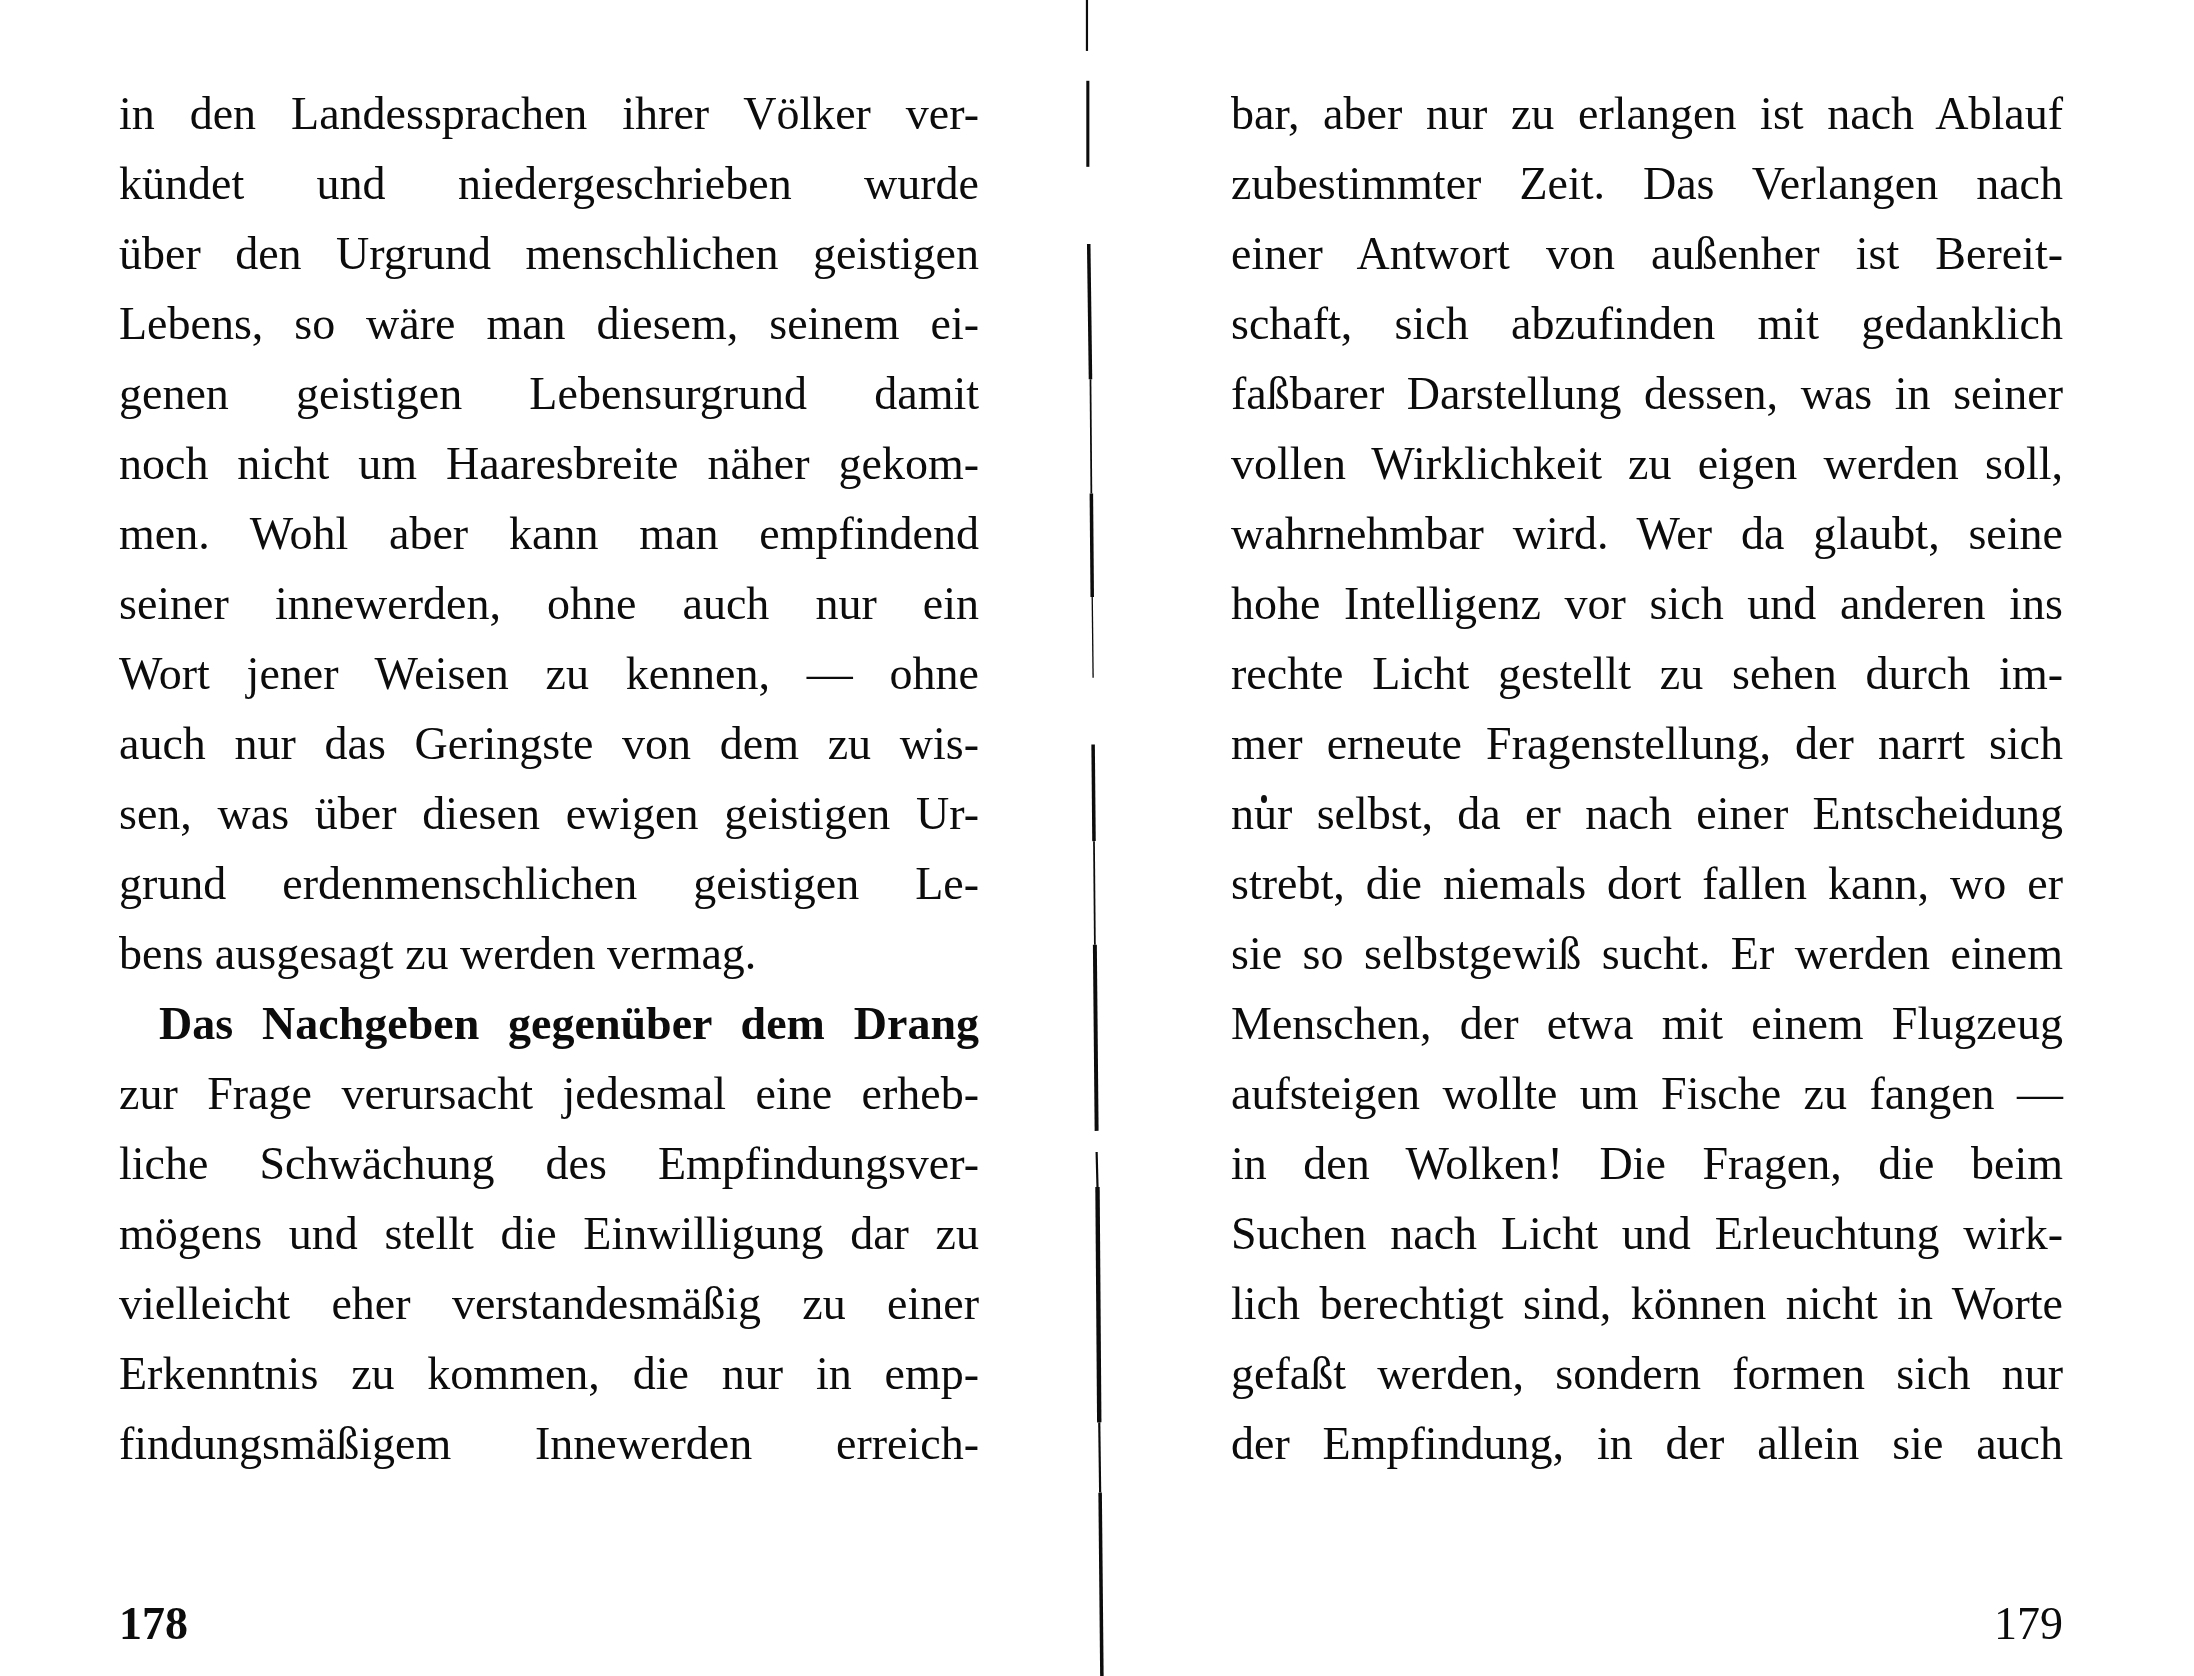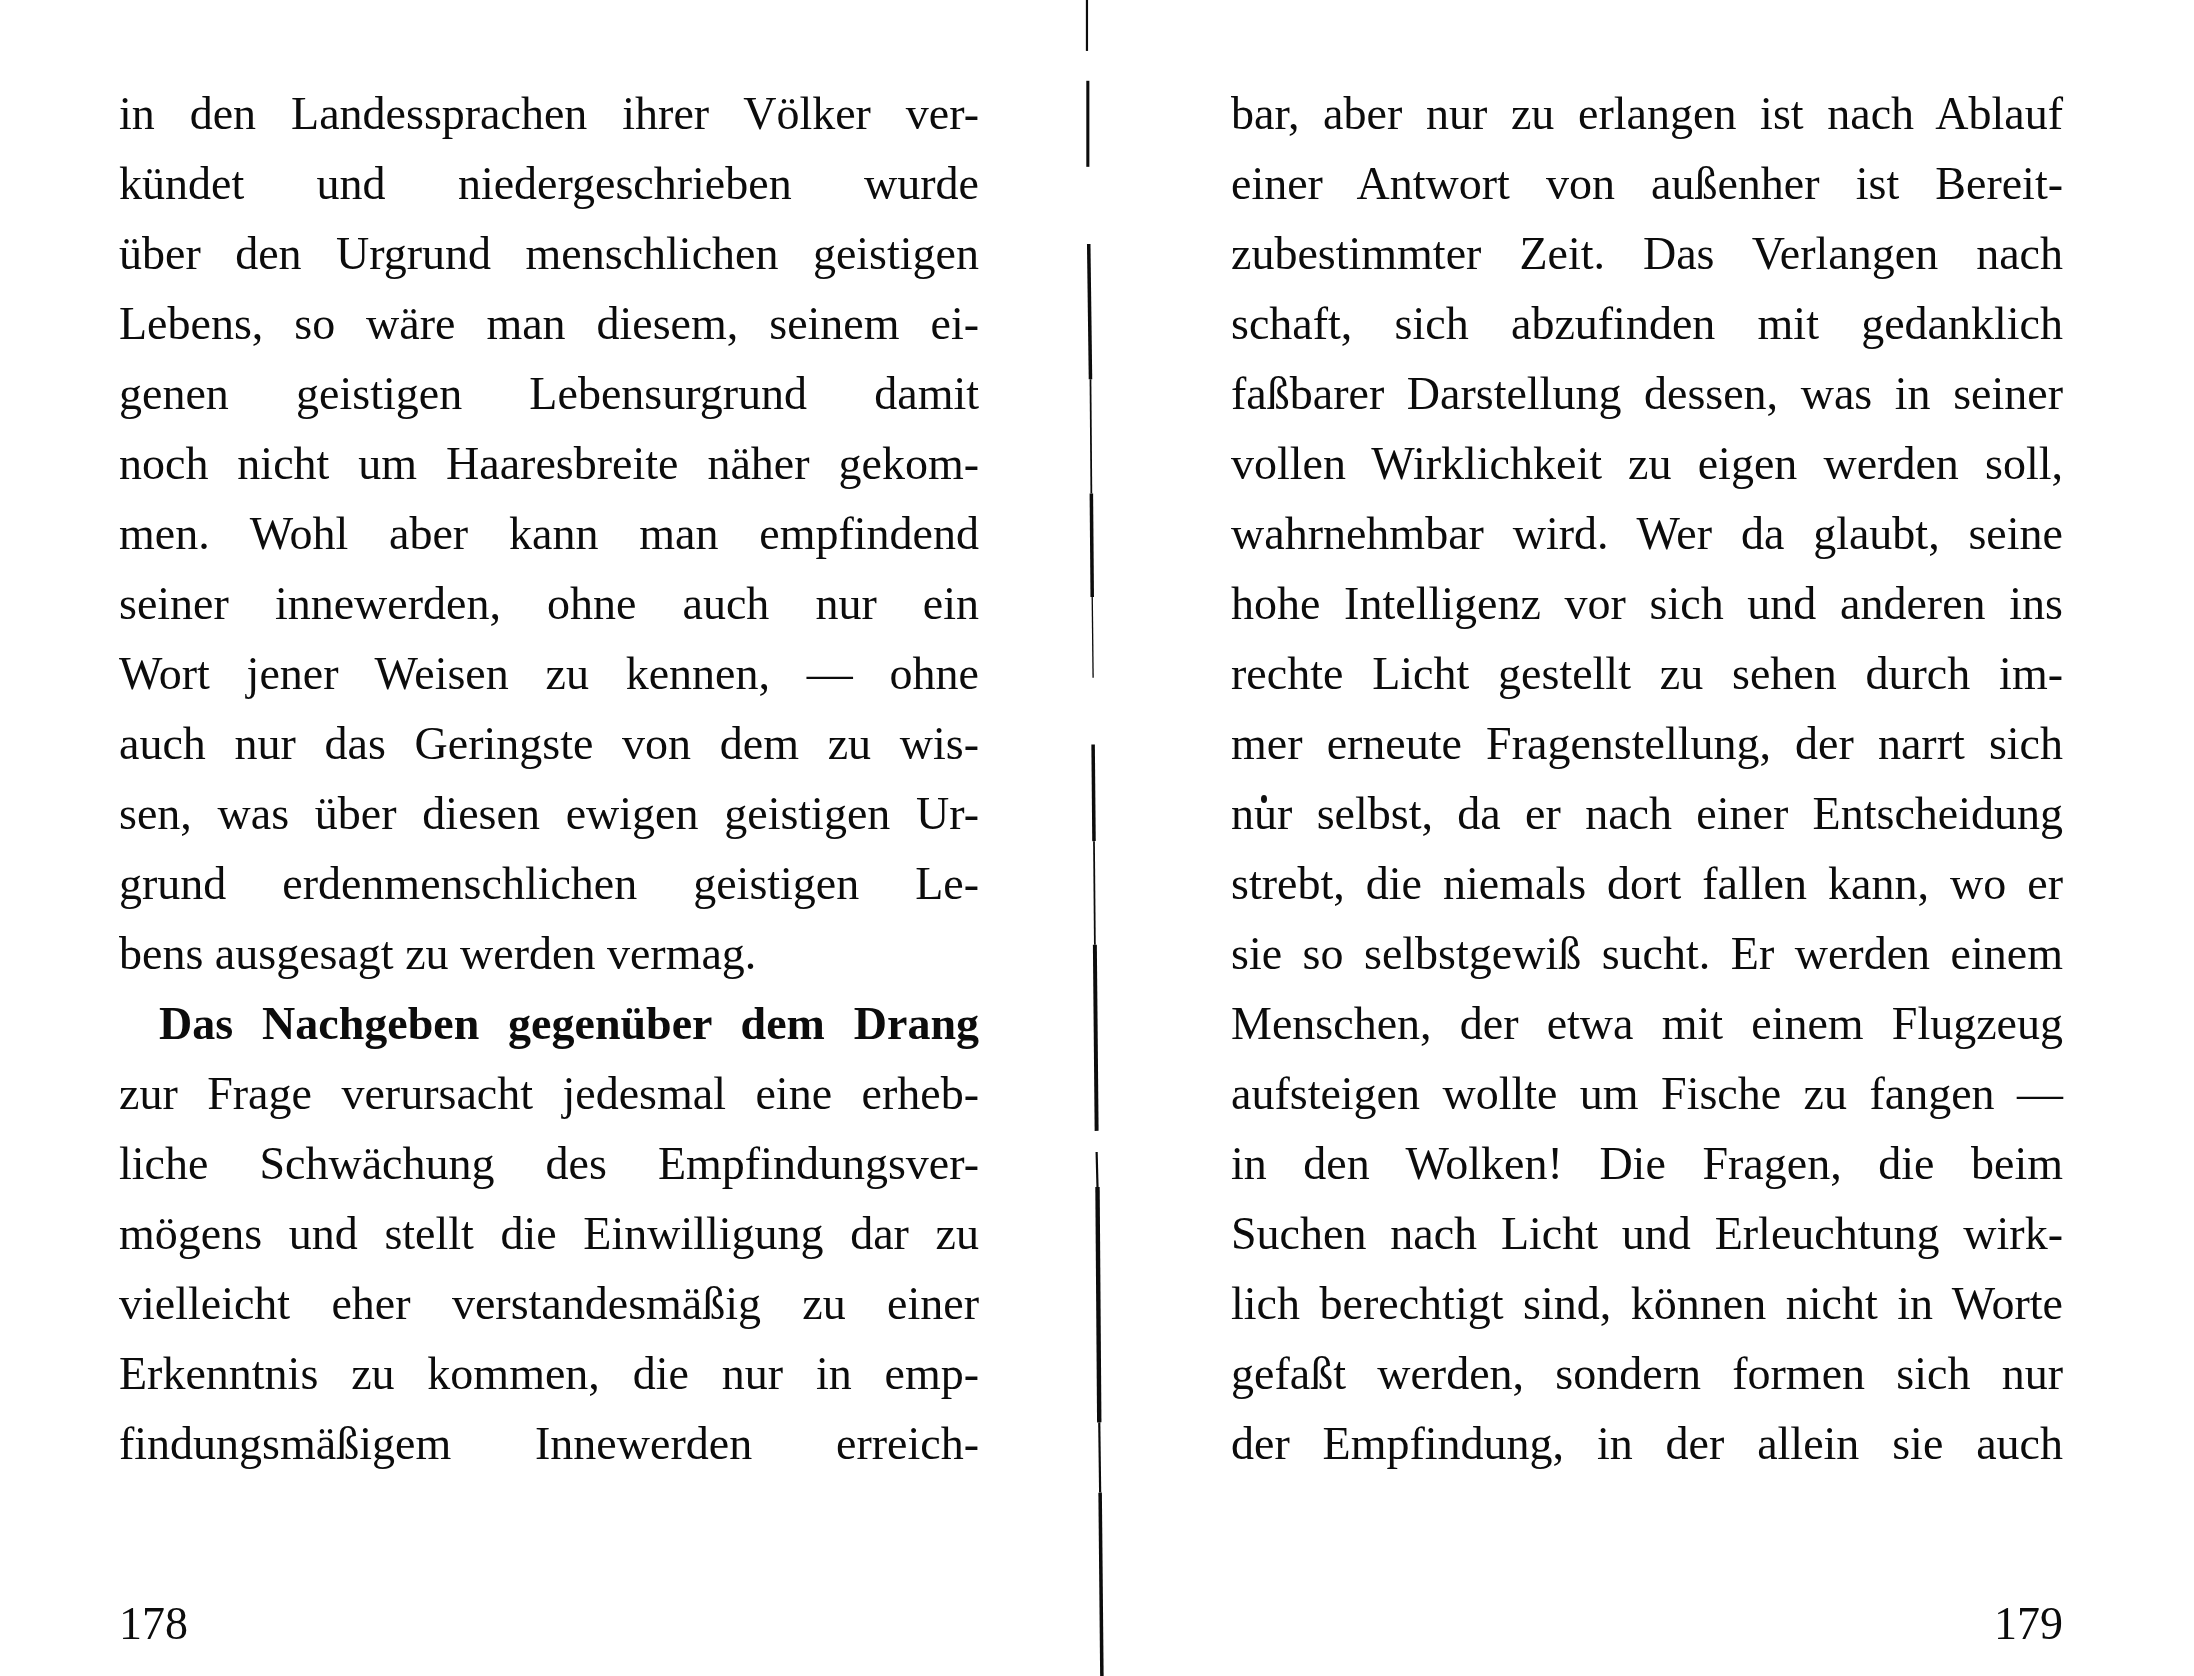--- a/index.html
+++ b/index.html
@@ -36,21 +36,21 @@
     padding-left:40px;
     font-weight:bold;
   }
   .run.it{}
   .page-number{
     position:absolute;
     top:1589px;
     font-size:46px;
     line-height:70px;
   }
-  .page-number.left{left:119px;width:860px;text-align:left;}
+  .page-number.left{left:119px;width:860px;text-align:left;font-weight:bold;}
   .page-number.right{left:1231px;width:832px;text-align:right;}
   .gutter{
     position:absolute;left:0;top:0;width:2195px;height:1677px;
     pointer-events:none;
   }
   .speck{
     position:absolute;
     left:1261px;top:795px;width:6.1px;height:8px;
     background:#101010;border-radius:50%;
   }
@@ -75,22 +75,22 @@
     <div class="line full ind"><span class="run">Das Nachgeben gegenüber dem Drang</span></div>
     <div class="line full"><span class="run">zur Frage verursacht jedesmal eine erheb-</span></div>
     <div class="line full"><span class="run">liche Schwächung des Empfindungsver-</span></div>
     <div class="line full"><span class="run">mögens und stellt die Einwilligung dar zu</span></div>
     <div class="line full"><span class="run">vielleicht eher </span><span class="run it">verstandesmäßig</span><span class="run"> zu einer</span></div>
     <div class="line full"><span class="run">Erkenntnis zu kommen, die nur </span><span class="run it">in emp-</span></div>
     <div class="line full"><span class="run it">findungsmäßigem Innewerden</span><span class="run"> erreich-</span></div>
   </div>
 <div class="page-text right">
     <div class="line full"><span class="run">bar, aber nur zu erlangen ist </span><span class="run it">nach Ablauf</span></div>
+    <div class="line full"><span class="run it">zubestimmter Zeit.</span><span class="run"> Das Verlangen nach</span></div>
     <div class="line full"><span class="run">einer Antwort </span><span class="run it">von außenher</span><span class="run"> ist Bereit-</span></div>
-    <div class="line full"><span class="run it">zubestimmter Zeit.</span><span class="run"> Das Verlangen nach</span></div>
     <div class="line full"><span class="run">schaft, sich abzufinden mit gedanklich</span></div>
     <div class="line full"><span class="run">faßbarer </span><span class="run it">Darstellung</span><span class="run"> dessen, was in seiner</span></div>
     <div class="line full"><span class="run">vollen </span><span class="run it">Wirklichkeit</span><span class="run"> zu eigen werden soll,</span></div>
     <div class="line full"><span class="run">wahrnehmbar wird. Wer da glaubt, seine</span></div>
     <div class="line full"><span class="run">hohe Intelligenz vor sich und anderen ins</span></div>
     <div class="line full"><span class="run">rechte Licht gestellt zu sehen durch im-</span></div>
     <div class="line full"><span class="run">mer erneute Fragenstellung, der narrt sich</span></div>
     <div class="line full"><span class="run">nur selbst, da er nach einer Entscheidung</span></div>
     <div class="line full"><span class="run">strebt, die niemals dort fallen kann, wo er</span></div>
     <div class="line full"><span class="run">sie so selbstgewiß sucht. Er werden einem</span></div>

